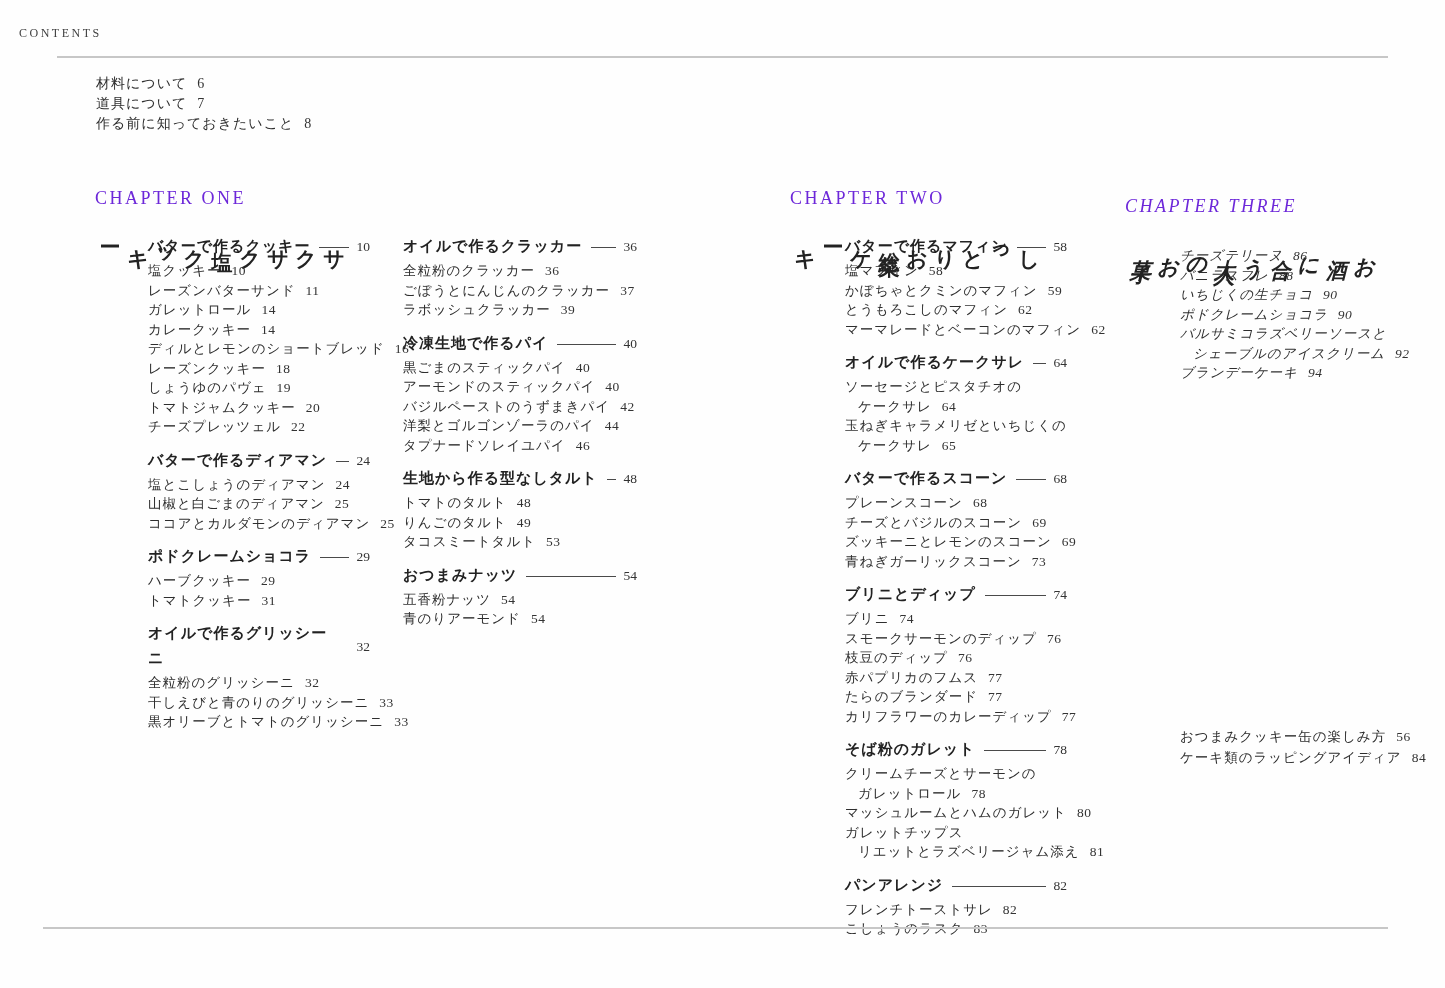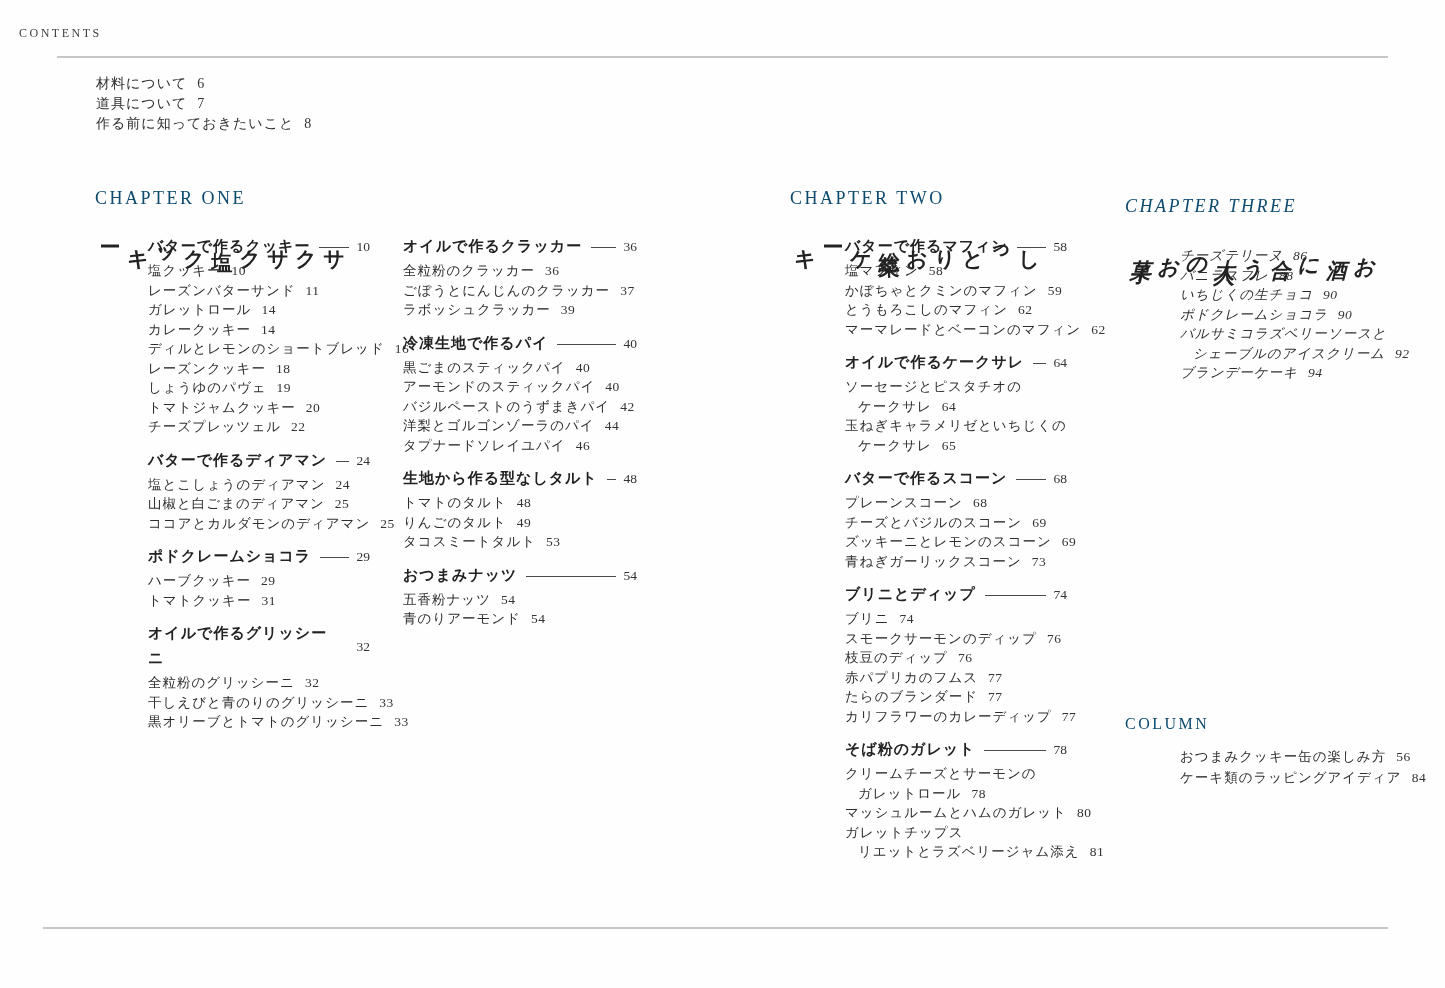--- a/index.html
+++ b/index.html
@@ -15,21 +15,21 @@
   .rule-bottom{left:43px;top:927px;width:1345px;}
 
   .intro{position:absolute;left:96px;top:74px;font-size:14px;line-height:20px;letter-spacing:1.5px;color:#333;}
   .intro .toc-item{line-height:20px;font-size:14px;}
 
   .chapter{position:absolute;}
   .ch1{left:95px;top:188px;}
   .ch2{left:790px;top:188px;}
   .ch3{left:1125px;top:196px;font-style:italic;}
   .chapter-heading{
-    margin:0;font-weight:normal;font-size:18px;letter-spacing:2.5px;color:#0c4a6e;line-height:20px;
+    margin:0;font-weight:normal;font-size:18px;letter-spacing:2.5px;color:#6d28d9;line-height:20px;
   }
   .vertical-title{
     position:absolute;left:1px;top:47px;
     writing-mode:vertical-rl;font-size:21px;letter-spacing:5px;font-weight:600;color:#222;
   }
   .toc-col{position:absolute;top:46px;}
   .ch1 .colA{left:53px;width:222px;}
   .ch1 .colB{left:308px;width:234px;}
   .ch2 .colA{left:55px;width:222px;}
   .ch3 .colA{left:55px;top:50px;width:248px;}
@@ -215,41 +215,49 @@
             <span class="sec-title">そば粉のガレット</span>
             <span class="leader"></span>
             <span class="pnum">78</span>
           </div>
           <div class="toc-item"><span class="label">クリームチーズとサーモンの</span></div>
           <div class="toc-item indent"><span class="label">ガレットロール</span><span class="pnum">78</span></div>
           <div class="toc-item"><span class="label">マッシュルームとハムのガレット</span><span class="pnum">80</span></div>
           <div class="toc-item"><span class="label">ガレットチップス</span></div>
           <div class="toc-item indent"><span class="label">リエットとラズベリージャム添え</span><span class="pnum">81</span></div>
         </div>
+        <div class="toc-section">
+          <div class="sec-head">
+            <span class="sec-title">パンアレンジ</span>
+            <span class="leader"></span>
+            <span class="pnum">82</span>
+          </div>
+          <div class="toc-item"><span class="label">フレンチトーストサレ</span><span class="pnum">82</span></div>
+          <div class="toc-item"><span class="label">こしょうのラスク</span><span class="pnum">83</span></div>
+        </div>
       </div>
   </section>
 
   <section class="chapter ch3">
     <h2 class="chapter-heading">CHAPTER THREE</h2>
     <div class="vertical-title">お酒に合う大人のお菓子</div>
     <div class="toc-col colA">
         <div class="toc-section">
           <div class="toc-item"><span class="label">チーズテリーヌ</span><span class="pnum">86</span></div>
           <div class="toc-item"><span class="label">バニラスフレ</span><span class="pnum">88</span></div>
           <div class="toc-item"><span class="label">いちじくの生チョコ</span><span class="pnum">90</span></div>
           <div class="toc-item"><span class="label">ポドクレームショコラ</span><span class="pnum">90</span></div>
           <div class="toc-item"><span class="label">バルサミコラズベリーソースと</span></div>
           <div class="toc-item indent"><span class="label">シェーブルのアイスクリーム</span><span class="pnum">92</span></div>
           <div class="toc-item"><span class="label">ブランデーケーキ</span><span class="pnum">94</span></div>
         </div>
       </div>
   </section>
 
   <section class="column-block">
-    <h2 class="chapter-heading">COLUMN</h2>
     <div class="column-items">
         <div class="toc-item"><span class="label">おつまみクッキー缶の楽しみ方</span><span class="pnum">56</span></div>
         <div class="toc-item"><span class="label">ケーキ類のラッピングアイディア</span><span class="pnum">84</span></div>
       </div>
   </section>
 
   <div class="rule rule-bottom"></div>
 </div>
 
 </body></html>

